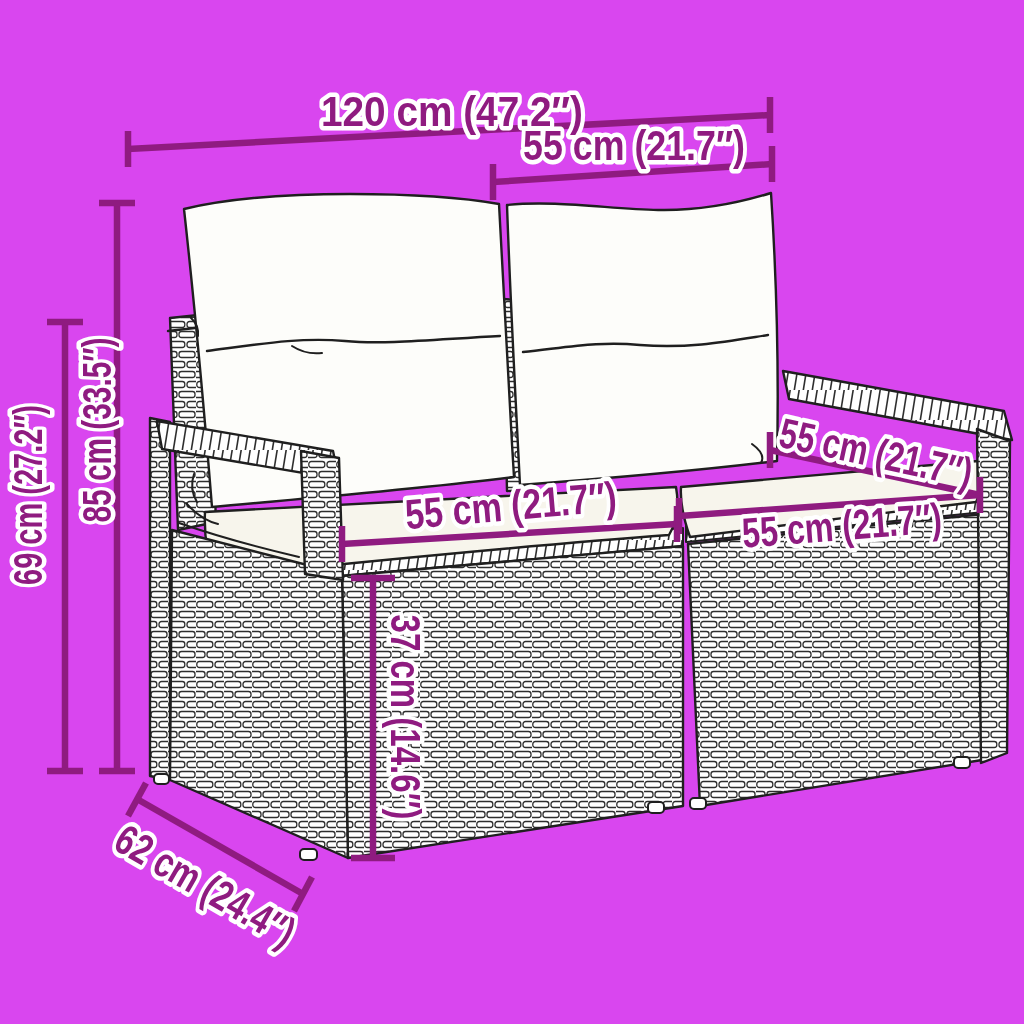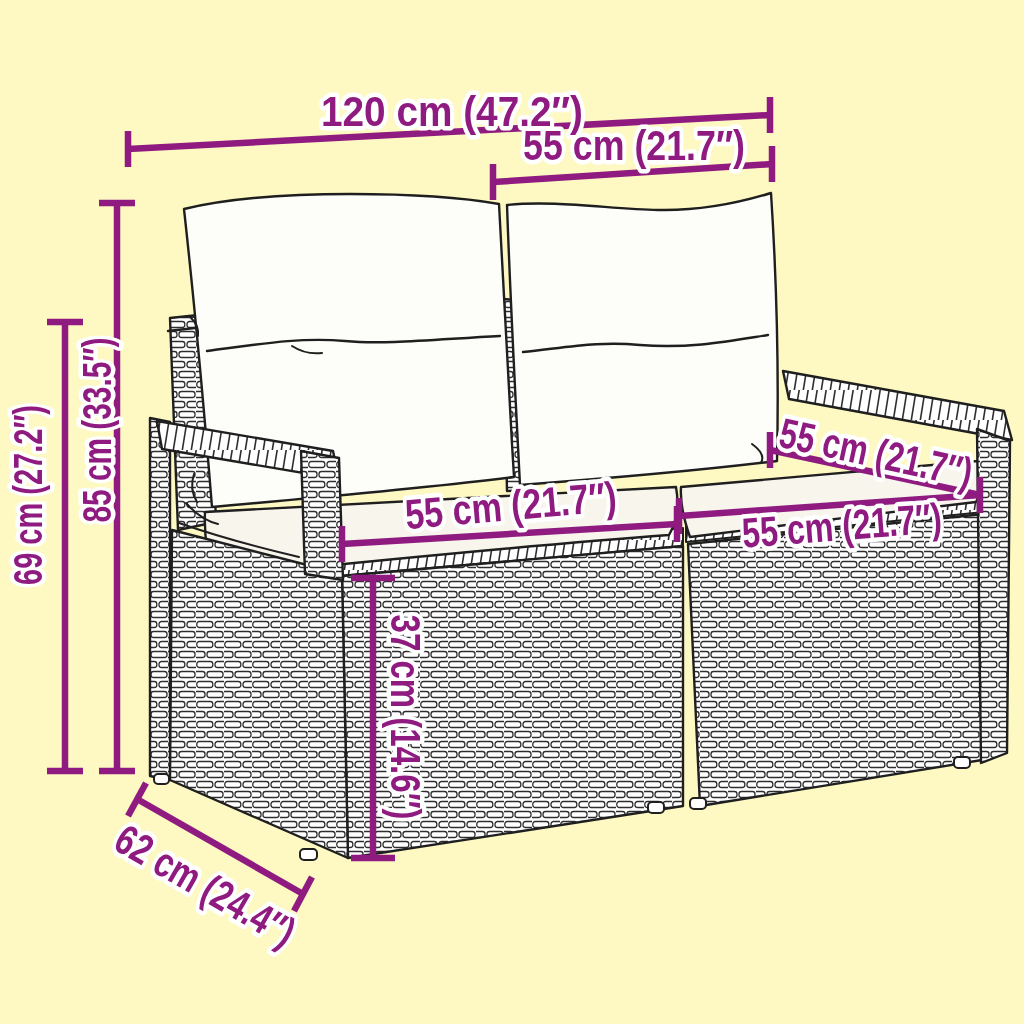--- a/index.html
+++ b/index.html
@@ -1,16 +1,16 @@
 <!DOCTYPE html>
 <html><head>
 <meta charset="utf-8">
 <style>
   html,body{margin:0;padding:0;background:#ffffff;}
-  .stage{width:1024px;height:1024px;position:relative;margin:0 auto;background:#fef9c3;overflow:hidden;}
+  .stage{width:1024px;height:1024px;position:relative;margin:0 auto;background:#d946ef;overflow:hidden;}
   svg{display:block;}
   .dimtext{
     font-family:"Liberation Sans","DejaVu Sans",sans-serif;
     font-weight:bold;
     paint-order:stroke;
     stroke:#ffffff;
     stroke-width:9px;
     stroke-linejoin:round;
   }
 </style>

